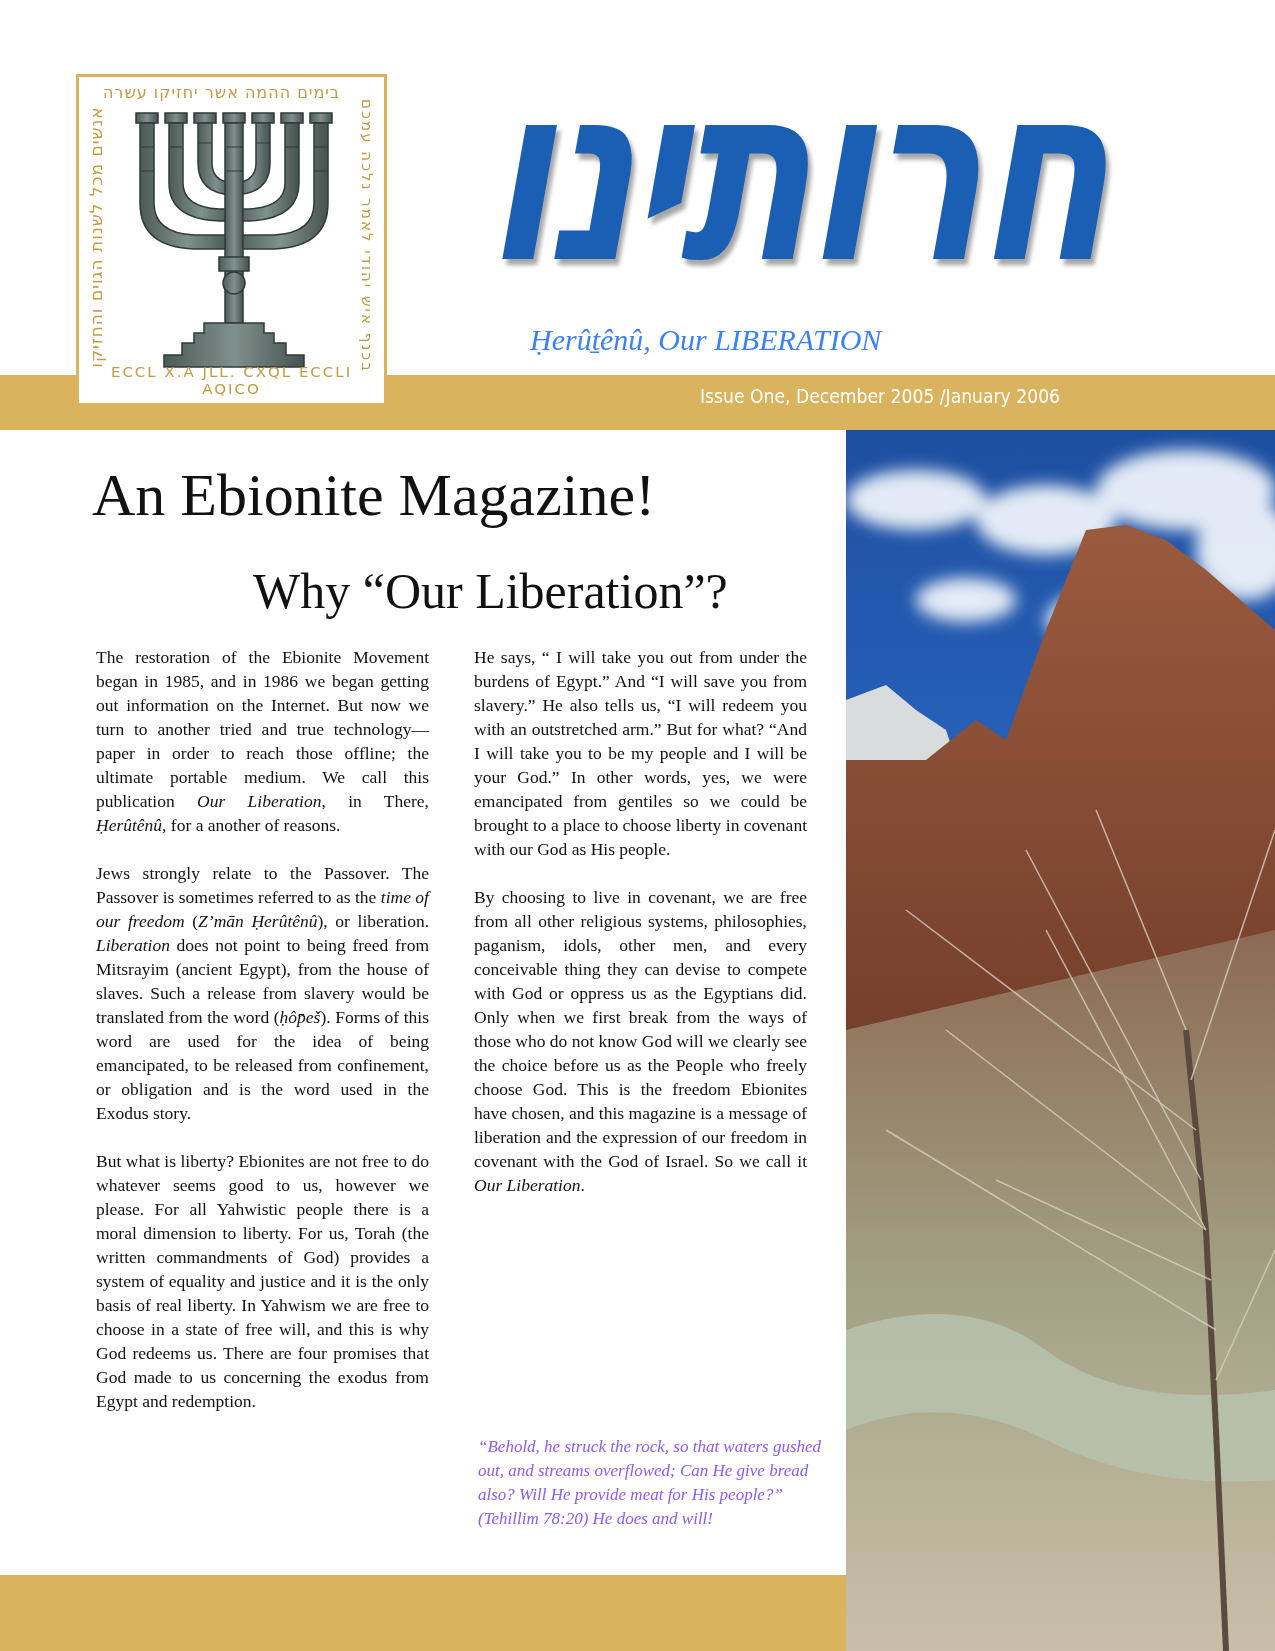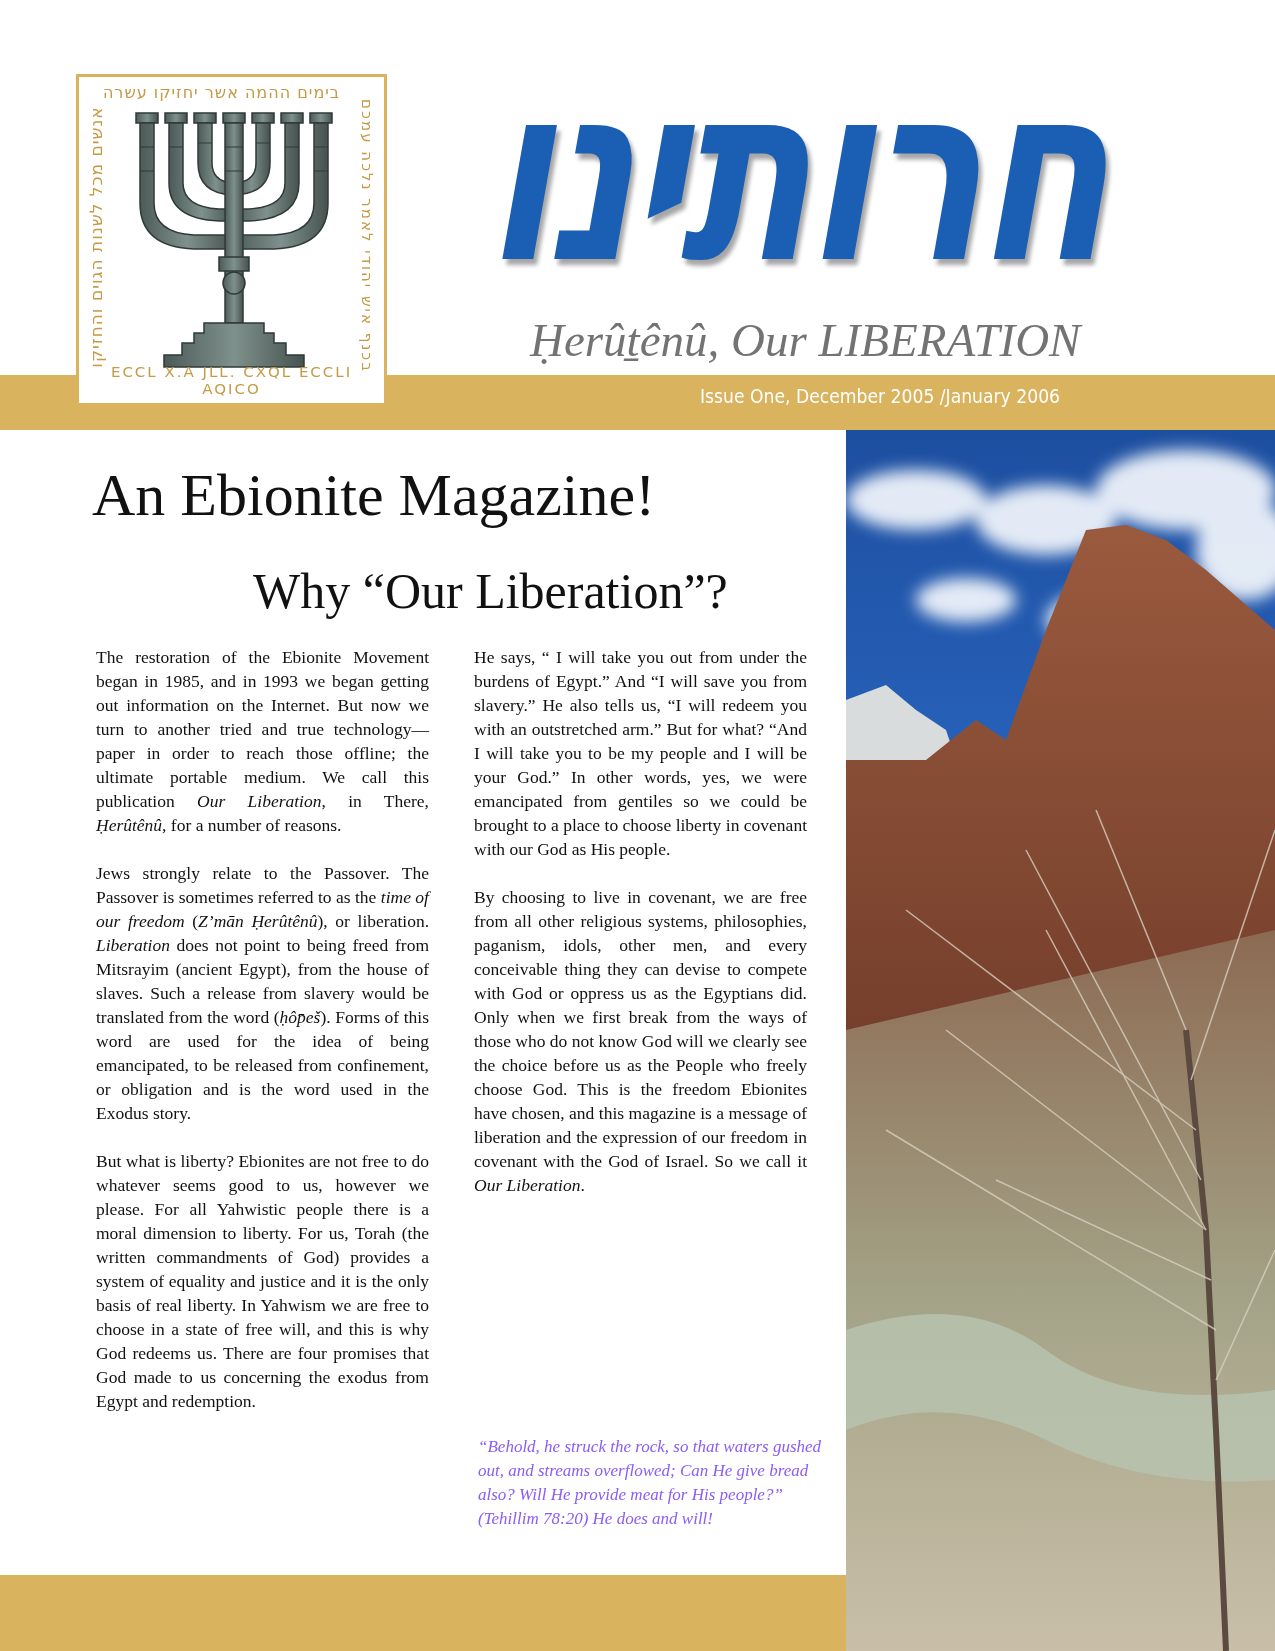--- a/index.html
+++ b/index.html
@@ -14,22 +14,22 @@
                       font-family:"DejaVu Sans", sans-serif; font-size:15px; letter-spacing:2px; transform:scaleY(0.9); }
   .logo-text-left { position:absolute; left:-128px; top:150px; width:290px; transform:rotate(-90deg); color:#C49A45;
                     font-family:"DejaVu Sans", sans-serif; font-size:17px; text-align:center; direction:rtl; letter-spacing:1px; }
   .logo-text-right { position:absolute; right:-128px; top:150px; width:290px; transform:rotate(90deg); color:#C49A45;
                      font-family:"DejaVu Sans", sans-serif; font-size:15px; text-align:center; letter-spacing:2px; }
   .menorah { position:absolute; left:55px; top:30px; width:200px; height:270px; }
   .hebrew-title { position:absolute; left:495px; top:40px; width:700px; height:270px; text-align:center;
                   color:#1A5FB4; font-family:"DejaVu Sans", sans-serif; font-weight:bold; font-size:245px;
                   line-height:270px; direction:rtl; transform:skewX(-10deg) scaleX(0.78); transform-origin:center;
                   text-shadow:6px 6px 5px rgba(0,0,0,0.35); letter-spacing:-6px; }
-  .subtitle { position:absolute; left:530px; top:312px; width:680px; color:#737373; font-style:italic;
-              font-size:47px; line-height:56px; white-space:nowrap; }
+  .subtitle { position:absolute; left:530px; top:312px; width:680px; color:#3b82f6; font-style:italic;
+              font-size:30px; line-height:56px; white-space:nowrap; }
   .issue-line { position:absolute; left:700px; top:384px; width:500px; color:#ffffff; font-size:20px;
                 font-family:"DejaVu Sans", sans-serif; transform:scaleX(0.86); transform-origin:left; white-space:nowrap; }
   .headline { position:absolute; left:92px; top:460px; font-size:60px; line-height:70px; white-space:nowrap;text-align:center; }
   .subhead { position:absolute; left:253px; top:561px; font-size:50px; line-height:60px; white-space:nowrap; }
   .col { position:absolute; top:645px; width:333px; font-size:17.5px; line-height:24px; text-align:justify; }
   .col p { margin:0 0 24px 0; }
   .col-left { left:96px; }
   .col-right { left:474px; }
   .quote { position:absolute; left:478px; top:1435px; width:350px; font-style:italic; font-size:17px;
            line-height:24px; color:#8b5cf6; }
@@ -95,21 +95,21 @@
 </div>
 
 <div class="hebrew-title">חרותינו</div>
 <div class="subtitle">Ḥerûṯênû, Our LIBERATION</div>
 <div class="issue-line">Issue One, December 2005 /January 2006</div>
 
 <h1 class="headline" style="margin:0;font-weight:normal;">An Ebionite Magazine!</h1>
 <h2 class="subhead" style="margin:0;font-weight:normal;">Why “Our Liberation”?</h2>
 
 <div class="col col-left">
-  <p><span>The restoration of the Ebionite Movement began in 1985, and in 1993 we began getting out information on the Internet. But now we turn to another tried and true technology—paper in order to reach those offline; the ultimate portable medium. We call this publication </span><i>Our Liberation</i><span>, in There, </span><i>Ḥerûtênû,</i><span> for a number of reasons.</span></p>
+  <p><span>The restoration of the Ebionite Movement began in 1985, and in 1986 we began getting out information on the Internet. But now we turn to another tried and true technology—paper in order to reach those offline; the ultimate portable medium. We call this publication </span><i>Our Liberation</i><span>, in There, </span><i>Ḥerûtênû,</i><span> for a another of reasons.</span></p>
   <p><span>Jews strongly relate to the Passover. The Passover is sometimes referred to as the </span><i>time of our freedom</i><span> (</span><i>Z’mān Ḥerûtênû</i><span>), or liberation. </span><i>Liberation</i><span> does not point to being freed from Mitsrayim (ancient Egypt), from the house of slaves. Such a release from slavery would be translated from the word (</span><i>ḥôp̄eš</i><span>). Forms of this word are used for the idea of being emancipated, to be released from confinement, or obligation and is the word used in the Exodus story.</span></p>
   <p>But what is liberty? Ebionites are not free to do whatever seems good to us, however we please. For all Yahwistic people there is a moral dimension to liberty. For us, Torah (the written commandments of God) provides a system of equality and justice and it is the only basis of real liberty. In Yahwism we are free to choose in a state of free will, and this is why God redeems us. There are four promises that God made to us concerning the exodus from Egypt and redemption.</p>
 </div>
 
 <div class="col col-right">
   <p>He says, “ I will take you out from under the burdens of Egypt.” And “I will save you from slavery.” He also tells us, “I will redeem you with an outstretched arm.” But for what? “And I will take you to be my people and I will be your God.” In other words, yes, we were emancipated from gentiles so we could be brought to a place to choose liberty in covenant with our God as His people.</p>
   <p><span>By choosing to live in covenant, we are free from all other religious systems, philosophies, paganism, idols, other men, and every conceivable thing they can devise to compete with God or oppress us as the Egyptians did.  Only when we first break from the ways of those who do not know God will we clearly see the choice before us as the People who freely choose God. This is the freedom Ebionites have chosen, and this magazine is a message of liberation and the expression of our freedom in covenant with the God of Israel. So we call it </span><i>Our Liberation</i><span>.</span></p>
 </div>
 
 <div class="quote">“Behold, he struck the rock, so that waters gushed out, and streams overflowed; Can He give bread also? Will He provide meat for His people?”  (Tehillim 78:20) He does and will!</div>

